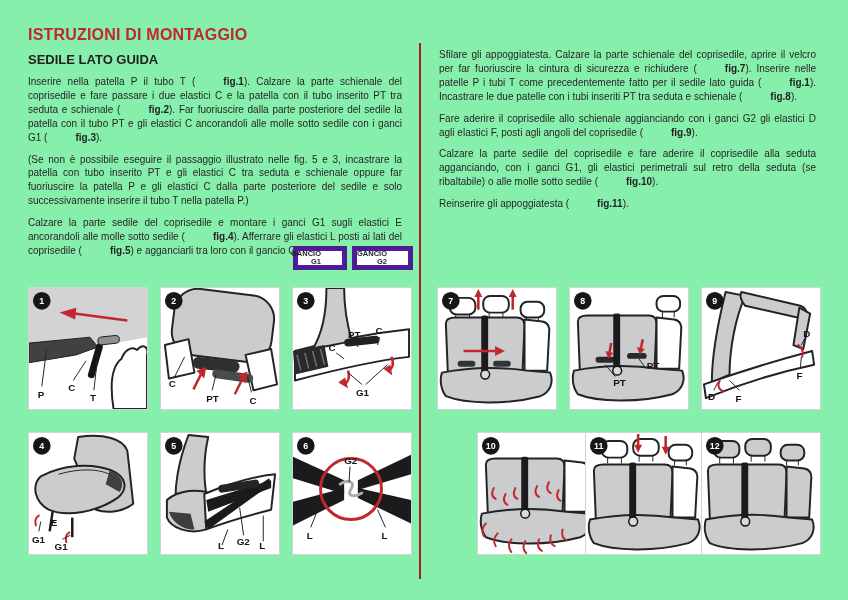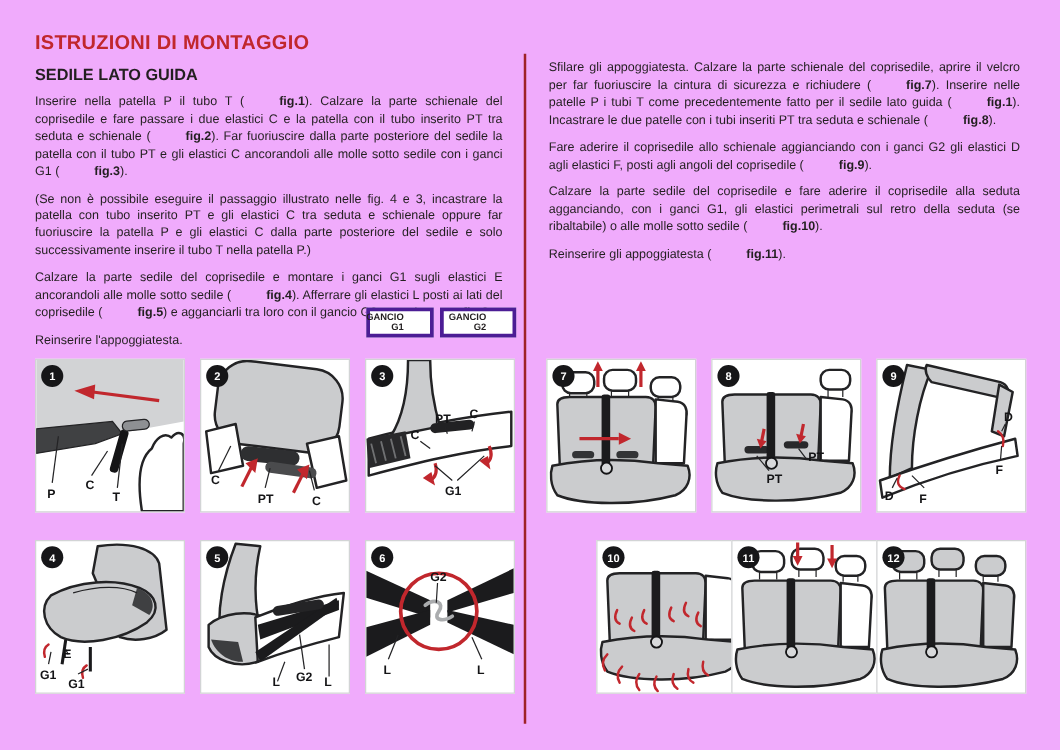--- a/index.html
+++ b/index.html
@@ -1,26 +1,26 @@
 <!DOCTYPE html>
 <html><head>
 <meta charset="utf-8">
 <style>
   html,body{margin:0;padding:0;background:#efefef;}
-  .page{position:relative;width:848px;height:600px;background:#f0abfc;overflow:hidden;
+  .page{position:relative;width:848px;height:600px;background:#86efac;overflow:hidden;
         font-family:"Liberation Sans",sans-serif;color:#231f20;}
   .col{position:absolute;}
   .col-left{left:28px;top:26px;width:374px;}
   .col-right{left:439px;top:48px;width:377px;}
   h1.title{margin:0 0 8px 0;font-size:16px;line-height:18px;color:#c1272d;letter-spacing:.2px;}
   h2.sub{margin:0 0 8px 0;font-size:13px;line-height:15px;color:#231f20;}
   p.body{margin:0 0 8px 0;font-size:10px;line-height:13.9px;text-align:justify;}
   p.body b{font-weight:bold;padding-left:28px;}
   .divider{position:absolute;left:419px;top:43px;width:2px;height:536px;background:#9e2227;}
-  .gancio{position:absolute;top:246px;height:24px;border:3px solid #4c1d95;background:#fff;
+  .gancio{position:absolute;top:246px;height:24px;border:5px solid #4c1d95;background:#fff;
           display:flex;align-items:center;justify-content:flex-end;gap:3px;padding:0 18px;box-sizing:border-box;}
   .gancio .txt{text-align:right;font-size:7.5px;font-weight:bold;line-height:8.5px;}
   .panel{position:absolute;width:120px;height:123px;border:1px solid #d2d4d5;background:#fff;box-sizing:border-box;}
   .panel svg{display:block;width:100%;height:100%;}
   .s{fill:#cbccce;stroke:#232325;stroke-width:2;stroke-linejoin:round;}
   .w{fill:#ffffff;stroke:#232325;stroke-width:2;stroke-linejoin:round;}
   .d{fill:#404143;stroke:#232325;stroke-width:1;}
   .k{fill:#1b1b1d;}
   .ldr{stroke:#232325;stroke-width:1;fill:none;}
   .ra{stroke:#c1272d;stroke-width:2.6;fill:none;}
@@ -31,23 +31,22 @@
 </style>
 </head>
 <body>
 
 <div class="page">
 
   <div class="col col-left">
     <h1 class="title">ISTRUZIONI DI MONTAGGIO</h1>
     <h2 class="sub">SEDILE LATO GUIDA</h2>
     <p class="body">Inserire nella patella P il tubo T (<b>fig.1</b>). Calzare la parte schienale del coprisedile e fare passare i due elastici C e la patella con il tubo inserito PT tra seduta e schienale (<b>fig.2</b>). Far fuoriuscire dalla parte posteriore del sedile la patella con il tubo PT e gli elastici C ancorandoli alle molle sotto sedile con i ganci G1 (<b>fig.3</b>).</p>
-    <p class="body">(Se non è possibile eseguire il passaggio illustrato nelle fig. 4 e 3, incastrare la patella con tubo inserito PT e gli elastici C tra seduta e schienale oppure far fuoriuscire la patella P e gli elastici C dalla parte posteriore del sedile e solo successivamente inserire il tubo T nella patella P.)</p>
+    <p class="body">(Se non è possibile eseguire il passaggio illustrato nelle fig. 5 e 3, incastrare la patella con tubo inserito PT e gli elastici C tra seduta e schienale oppure far fuoriuscire la patella P e gli elastici C dalla parte posteriore del sedile e solo successivamente inserire il tubo T nella patella P.)</p>
     <p class="body">Calzare la parte sedile del coprisedile e montare i ganci G1 sugli elastici E ancorandoli alle molle sotto sedile (<b>fig.4</b>). Afferrare gli elastici L posti ai lati del coprisedile (<b>fig.5</b>) e agganciarli tra loro con il gancio G2 come in <b>fig.6</b>.</p>
-    <p class="body">Reinserire l'appoggiatesta.</p>
   </div>
 
   <div class="col col-right">
     <p class="body">Sfilare gli appoggiatesta. Calzare la parte schienale del coprisedile, aprire il velcro per far fuoriuscire la cintura di sicurezza e richiudere (<b>fig.7</b>). Inserire nelle patelle P i tubi T come precedentemente fatto per il sedile lato guida (<b>fig.1</b>). Incastrare le due patelle con i tubi inseriti PT tra seduta e schienale (<b>fig.8</b>).</p>
     <p class="body">Fare aderire il coprisedile allo schienale aggianciando con i ganci G2 gli elastici D agli elastici F, posti agli angoli del coprisedile (<b>fig.9</b>).</p>
     <p class="body">Calzare la parte sedile del coprisedile e fare aderire il coprisedile alla seduta agganciando, con i ganci G1, gli elastici perimetrali sul retro della seduta (se ribaltabile) o alle molle sotto sedile (<b>fig.10</b>).</p>
     <p class="body">Reinserire gli appoggiatesta (<b>fig.11</b>).</p>
   </div>
 
   <div class="divider"></div>

